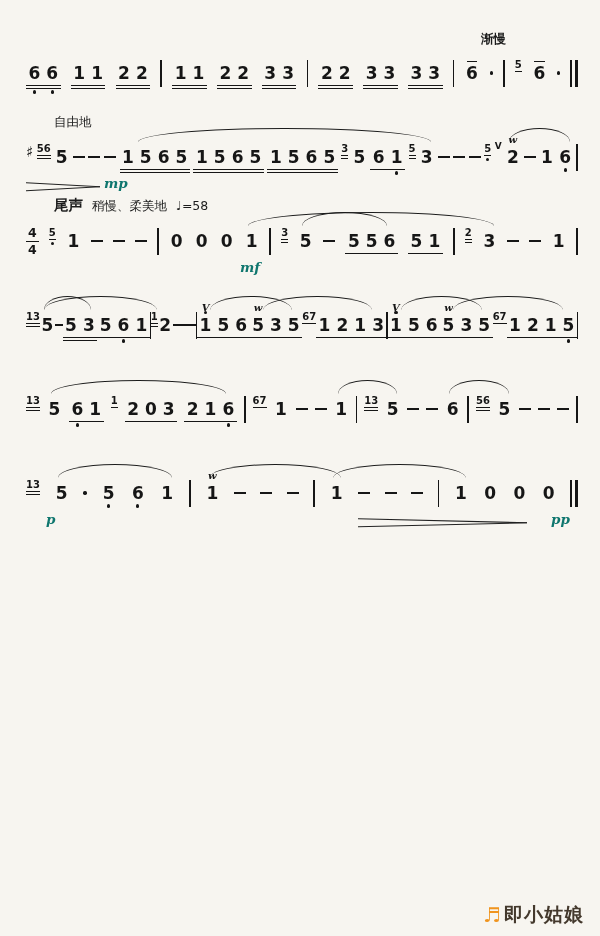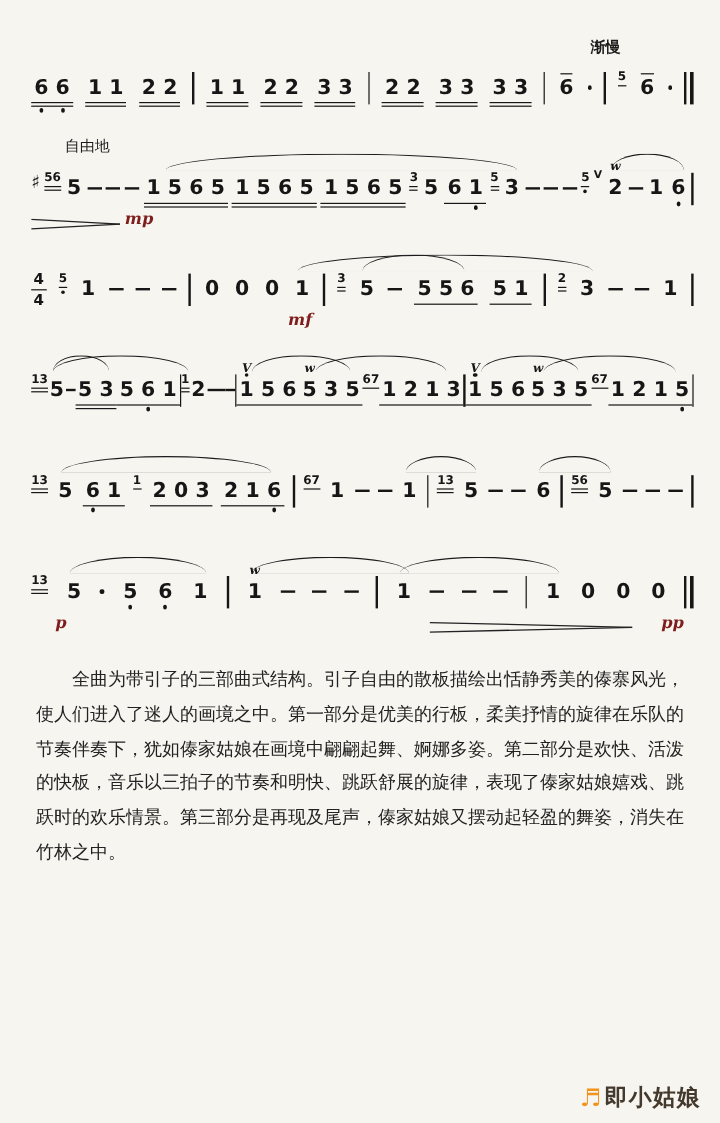--- a/index.html
+++ b/index.html
@@ -27,21 +27,21 @@
   .barfinal .b1{width:1.7px;height:27px;background:#161616;}
   .barfinal .b2{width:3.4px;height:27px;background:#161616;}
   .adot{display:inline-block;width:3.4px;height:3.4px;border-radius:50%;background:#161616;}
   .sig{display:inline-block;text-align:center;font-weight:700;font-size:12.5px;line-height:1.05;}
   .sig .top{border-bottom:1.4px solid #161616;padding:0 2px 1px;}
   .sig .bot{padding-top:1px;}
   .sharp{font-size:15px;font-weight:700;transform:translateY(-5px);display:inline-block;}
   .vmark{display:inline-block;font-size:9px;font-weight:700;transform:translateY(-11px);}
   .slur{position:absolute;top:-14px;height:13px;border-top:1.7px solid #1b1b1b;border-radius:50% 50% 0 0/100% 100% 0 0;}
   .above-txt{position:absolute;top:-27px;font-size:12.5px;font-weight:600;color:#1c1c1c;white-space:nowrap;}
-  .dyn{position:absolute;top:33px;font:italic 700 13.5px "DejaVu Serif",serif;color:#7f1d1d;}
+  .dyn{position:absolute;top:33px;font:italic 700 13.5px "DejaVu Serif",serif;color:#0f766e;}
   .hairpin{position:absolute;top:35px;height:10px;}
   .desc{margin:18px 30px 0 30px;font-family:"DejaVu Serif",serif;font-size:15px;line-height:1.92;color:#222;}
   .desc p{margin:0;text-indent:2em;text-align:justify;}
   .desc .t{font-weight:700;}
   .logo{position:absolute;right:16px;bottom:8px;display:flex;align-items:center;gap:3px;}
   .logo-icon{font-size:20px;color:#f0941e;line-height:1;}
   .logo-text{font-size:19px;font-weight:700;color:#44392d;letter-spacing:1px;font-family:"DejaVu Serif",serif;}
 </style>
 </head>
 <body>
@@ -110,21 +110,21 @@
           <span class="note"><span class="nt">6</span><span class="ovl"></span></span>
           <span class="adot"></span>
           <span class="bar"></span>
           <span class="grace"><span class="nt">5</span><span class="gul" style="bottom: -2px;"></span></span>
           <span class="note"><span class="nt">6</span><span class="ovl"></span></span>
           <span class="adot"></span>
           <span class="barfinal">
             <span class="b1"></span>
             <span class="b2"></span>
           </span>
-          <div class="above-txt" style="left: 466px;">渐慢</div>
+          <div class="above-txt" style="left: 455px;">渐慢</div>
         </div>
       </div>
       <div class="sysline">
         <div class="line-label"><span class="lbl">自由地</span></div>
         <div class="tokens">
           <span class="sharp">♯</span>
           <span class="grace"><span class="nt">56</span><span class="gul" style="bottom: -2px;"></span><span class="gul" style="bottom: -4.6px;"></span></span>
           <span class="note"><span class="nt">5</span></span>
           <span class="dash"></span>
           <span class="dash"></span>
@@ -175,20 +175,21 @@
           <div class="slur" style="left: 111.5px; width: 293.5px;"></div>
           <div class="slur" style="left: 482.75px; width: 61.25px;"></div>
           <div class="hairpin" style="left: 0px; width: 74px;"><svg width="74" height="10" xmlns="http://www.w3.org/2000/svg">
               <line x1="0" y1="0.8" x2="74" y2="4.8" stroke="#222" stroke-width="1.1"></line>
               <line x1="0" y1="8.8" x2="74" y2="4.8" stroke="#222" stroke-width="1.1"></line>
             </svg></div>
           <div class="dyn" style="left: 78px;">mp</div>
         </div>
       </div>
       <div class="sysline">
+        <div class="line-label"><span class="lbl-b">尾声</span><span class="lbl">稍慢、柔美地</span><span class="lbl">♩=58</span></div>
         <div class="tokens">
           <span class="sig" style="display: inline-block;">
             <span class="top" style="display: block;">4</span>
             <span class="bot" style="display: block;">4</span>
           </span>
           <span class="grace"><span class="nt">5</span><span class="gul" style="bottom: -2px;"></span><span class="dotb" style="bottom: -7px;"></span></span>
           <span class="note"><span class="nt">1</span></span>
           <span class="dash"></span>
           <span class="dash"></span>
           <span class="dash"></span>
@@ -378,20 +379,19 @@
           <div class="hairpin" style="left: 332px; width: 169px;"><svg width="169" height="10" xmlns="http://www.w3.org/2000/svg">
               <line x1="0" y1="0.8" x2="169" y2="4.8" stroke="#222" stroke-width="1.1"></line>
               <line x1="0" y1="8.8" x2="169" y2="4.8" stroke="#222" stroke-width="1.1"></line>
             </svg></div>
           <div class="dyn" style="left: 525px;">pp</div>
         </div>
       </div>
     </div>
 
   <div class="desc">
-    <p>全曲为带引子的三部曲式结构。引子自由的散板描绘出恬静秀美的傣寨风光，使人们进入了迷人的画境之中。第一部分是优美的行板，柔美抒情的旋律在乐队的节奏伴奏下，犹如傣家姑娘在画境中翩翩起舞、婀娜多姿。第二部分是欢快、活泼的快板，音乐以三拍子的节奏和明快、跳跃舒展的旋律，表现了傣家姑娘嬉戏、跳跃时的欢乐情景。第三部分是再现及尾声，傣家姑娘又摆动起轻盈的舞姿，消失在竹林之中。</p>
   </div>
 
   <div class="logo">
     <span class="logo-icon">♬</span>
     <span class="logo-text">即小姑娘</span>
   </div>
 </div>
 
 </body></html>

